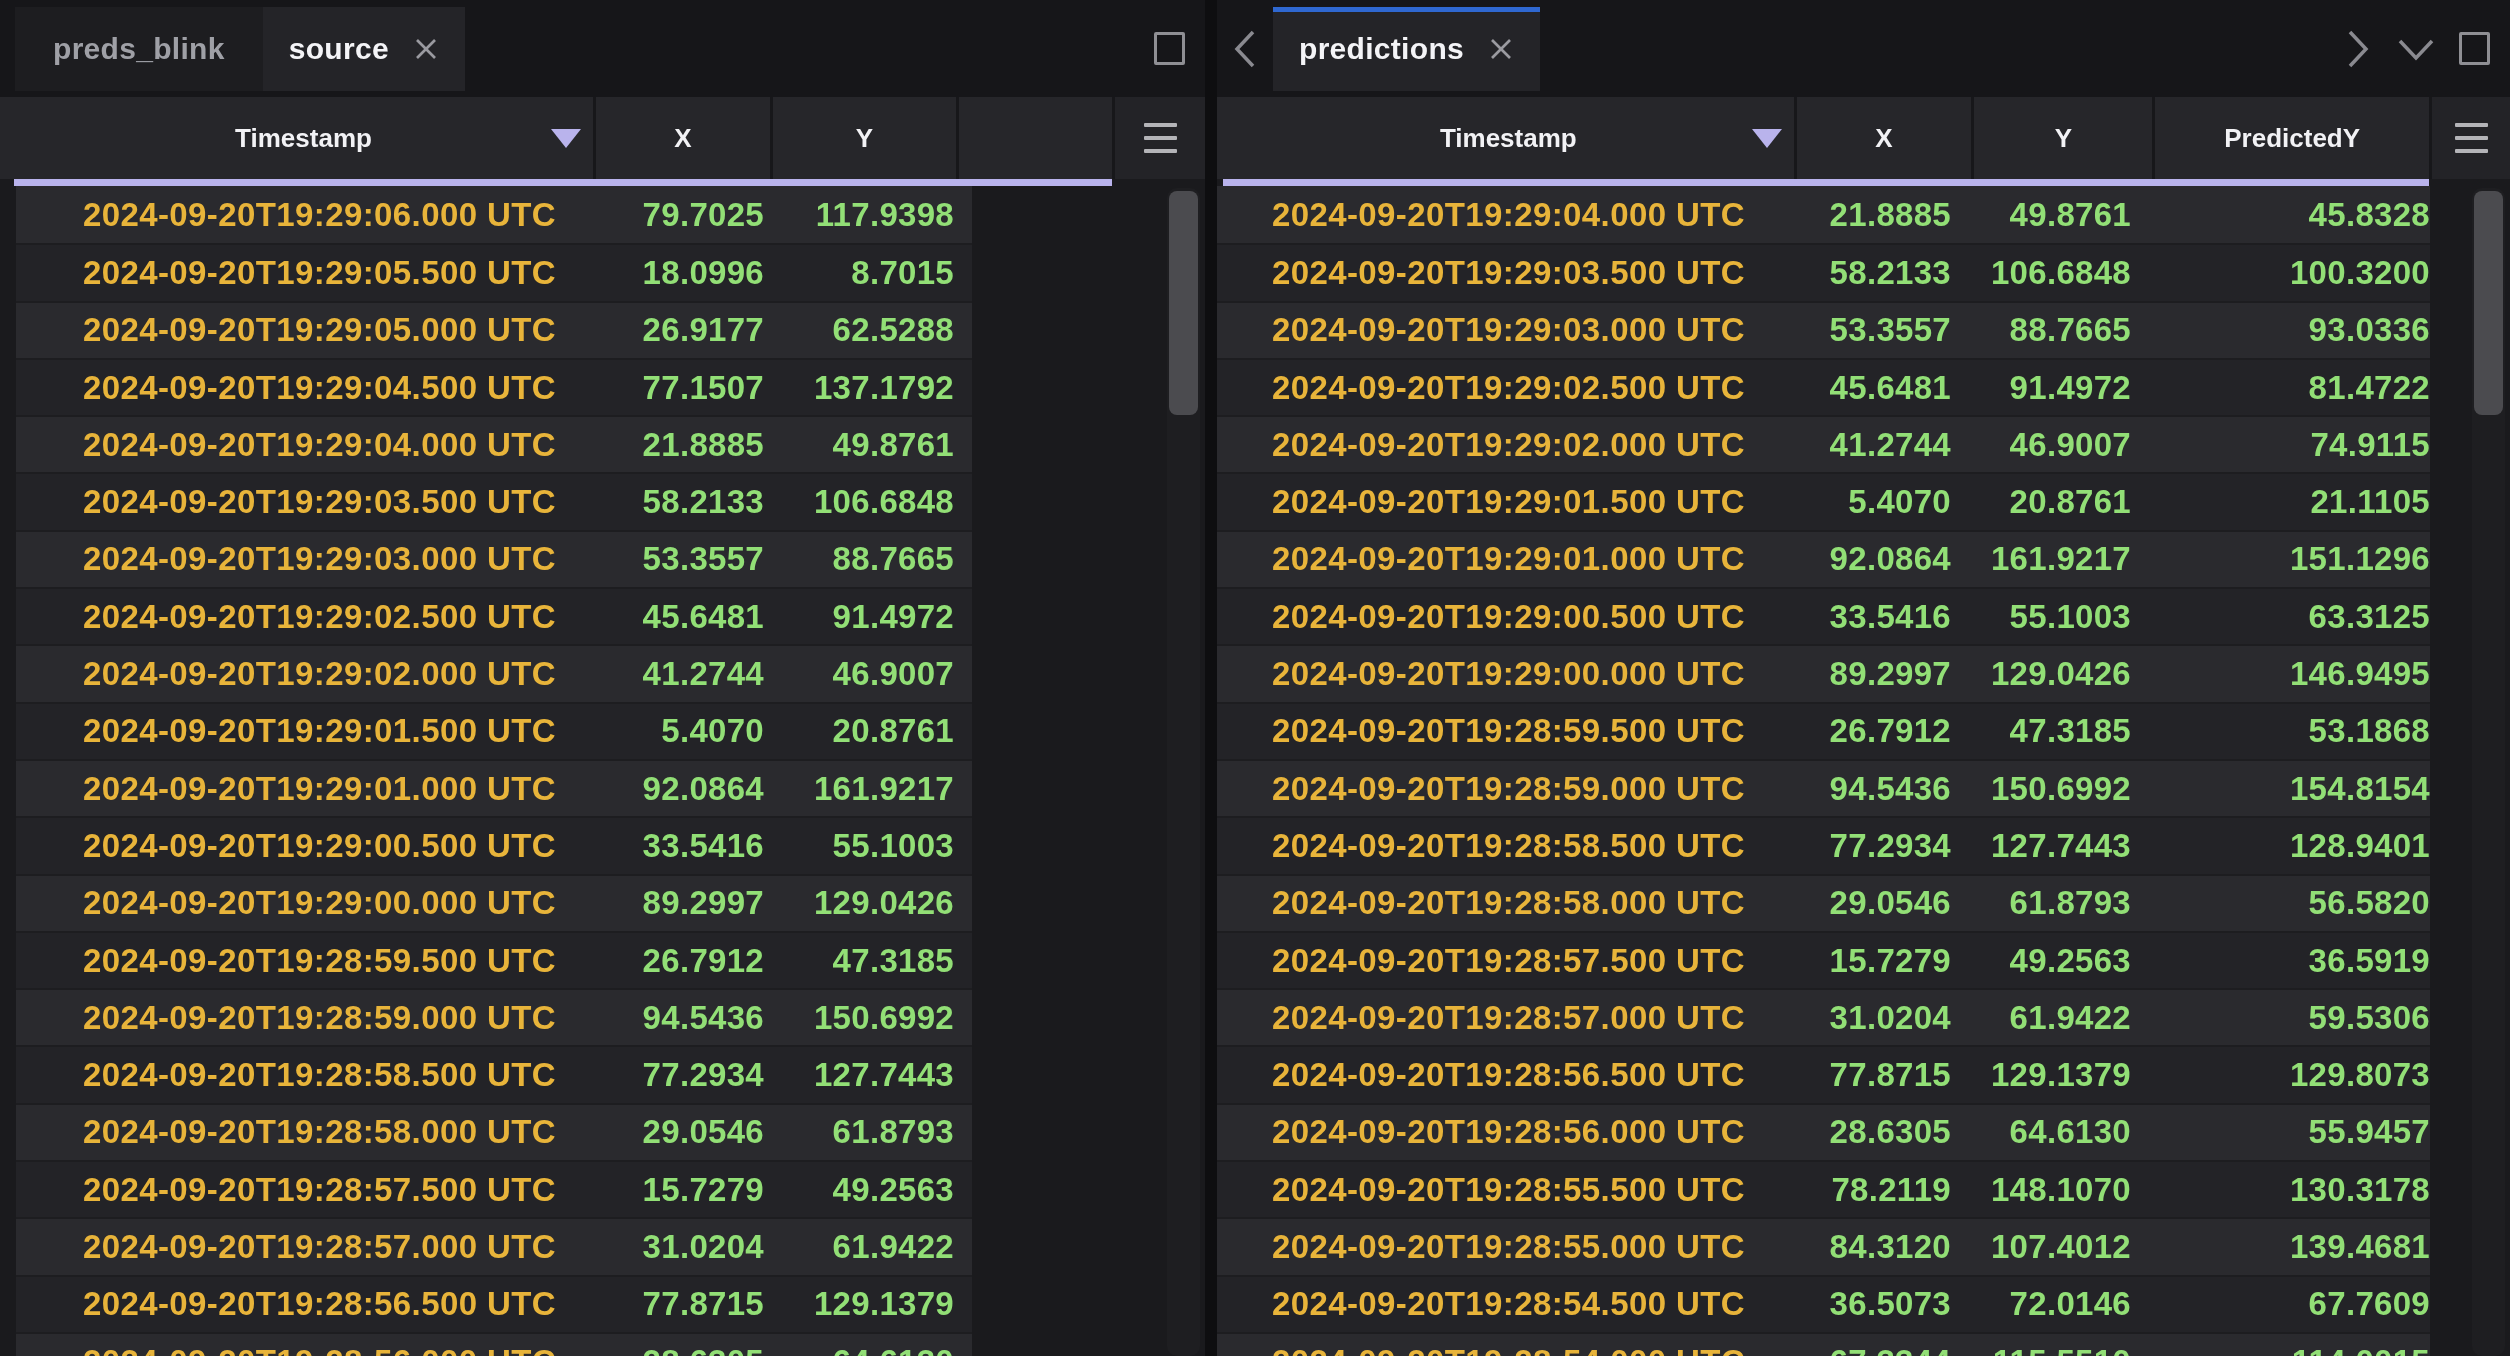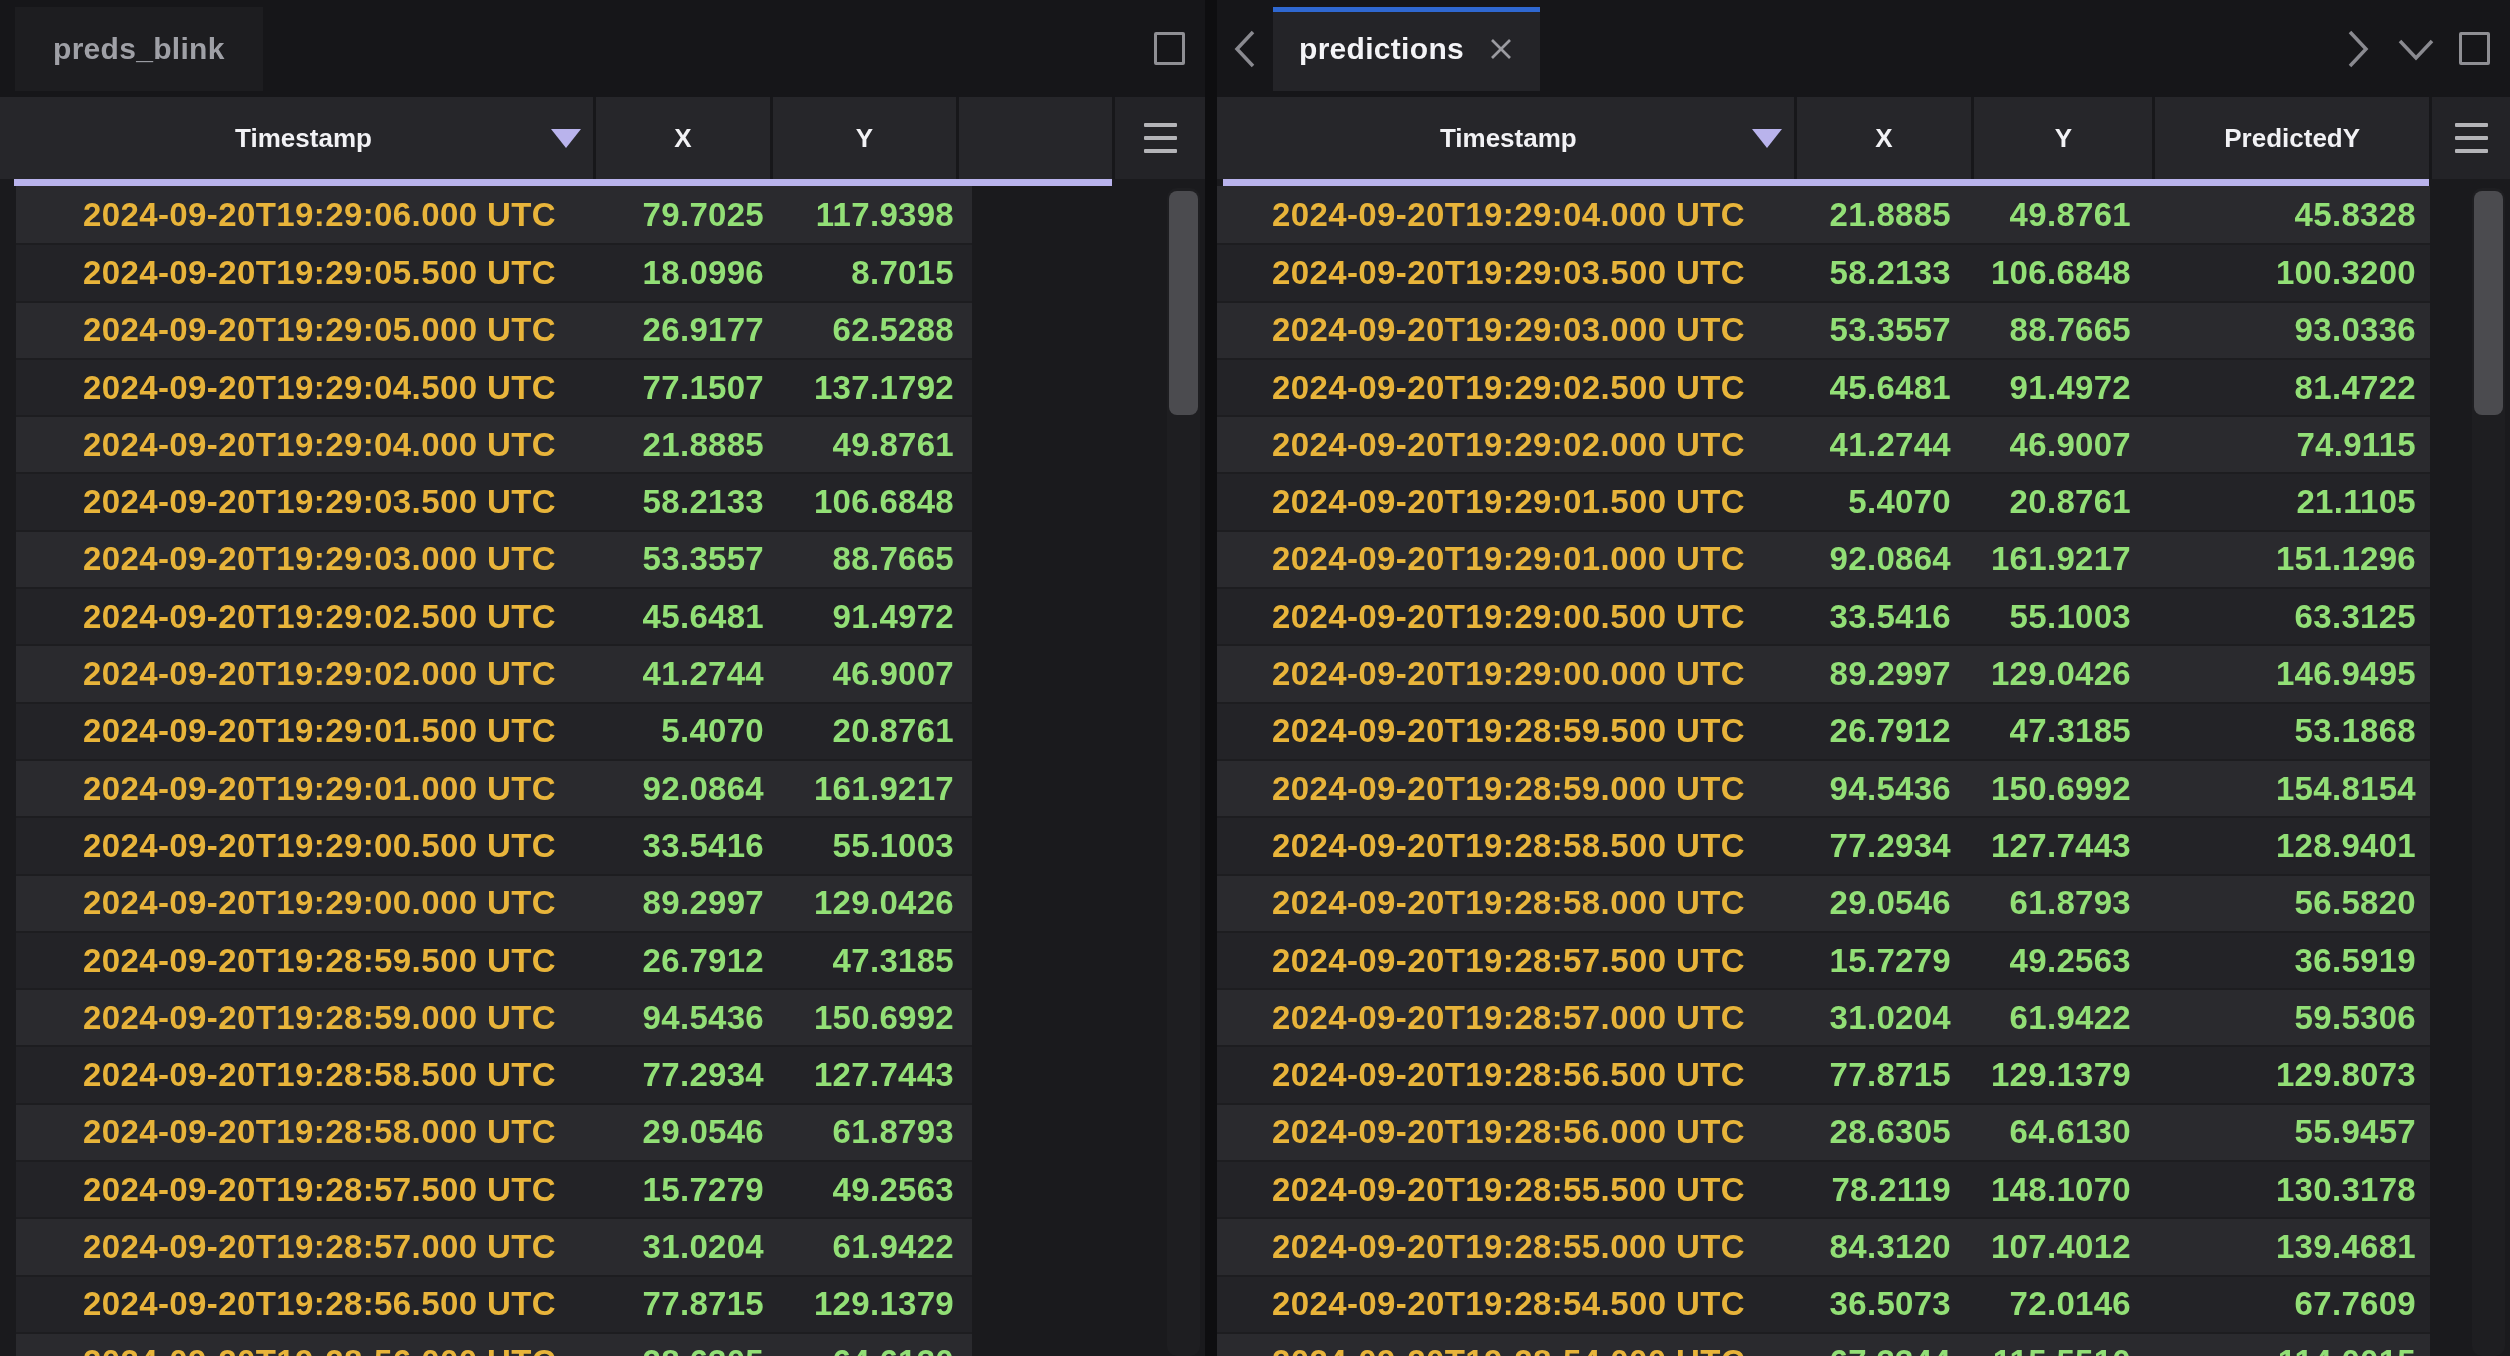--- a/index.html
+++ b/index.html
@@ -56,41 +56,50 @@
   .cell{display:flex;align-items:center;font-size:33px;font-weight:700;box-sizing:border-box;
         white-space:nowrap;overflow:hidden;}
   .cell.ts{justify-content:center;color:var(--tsc);letter-spacing:.4px;}
   .cell.num{justify-content:flex-end;color:var(--numc);letter-spacing:.3px;}
 
   
   .c-lts{width:579px;} .c-lx{width:177px;padding-right:22px;} .c-ly{width:186px;padding-right:18px;}
   .c-lspare{width:156px;} .c-lgut{width:93px;}
   
   .c-rts{width:571px;} .c-rx{width:178px;padding-right:21px;} .c-ry{width:181px;padding-right:22px;}
-  .c-rpy{width:277px;padding-right:14px;} .c-rgut{width:81px;}
+  .c-rpy{width:277px;} .c-rgut{width:81px;}
   .hcell.c-lx,.hcell.c-ly,.hcell.c-lspare,.hcell.c-rx,.hcell.c-ry,.hcell.c-rpy{padding-right:0;}
 
   
   .sb-track{position:absolute;top:188px;bottom:0;right:5px;width:33px;background:#1e1e21;
             border-radius:10px;}
   .sb-thumb{position:absolute;top:3px;left:2px;right:2px;height:224px;background:#4b4b4f;
             border-radius:8px;}
 
   svg.glyph{display:block;}
 </style>
 </head>
 <body>
 
 <div class="canvas" style="--lav: #b9b3ec; --blue: #2f68d1; --tsc: #e8b43a; --numc: #92df76;">
 
   <section class="panel" id="panel-left">
     <div class="topbar">
       <div style="width:15px"></div>
       <div class="tab inactive">
         <span>preds_blink</span>
+      </div>
+      <div class="tab active">
+        <span>source</span>
+        <span class="closex">
+          <svg class="glyph" width="26" height="26" viewBox="0 0 26 26">
+            <line x1="4" y1="4" x2="22" y2="22" stroke="#9a9aa0" stroke-width="2.6"></line>
+            <line x1="22" y1="4" x2="4" y2="22" stroke="#9a9aa0" stroke-width="2.6"></line>
+          </svg>
+        </span>
       </div>
       <div class="spacer"></div>
       <div class="iconbtn">
         <span class="sqicon"></span>
       </div>
     </div>
 
     <div class="header">
       <div class="hcell c-lts">
         <span>Timestamp</span>

